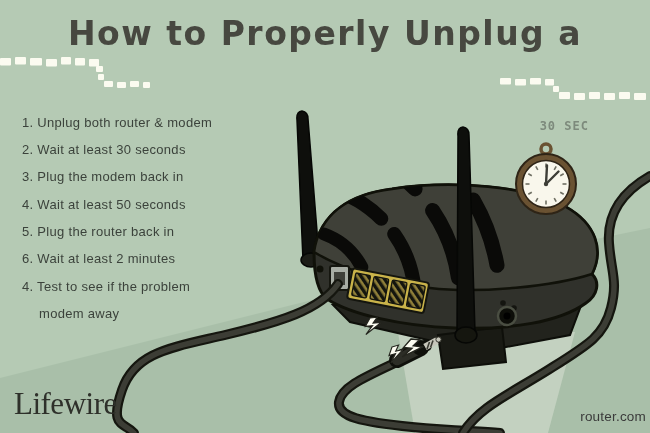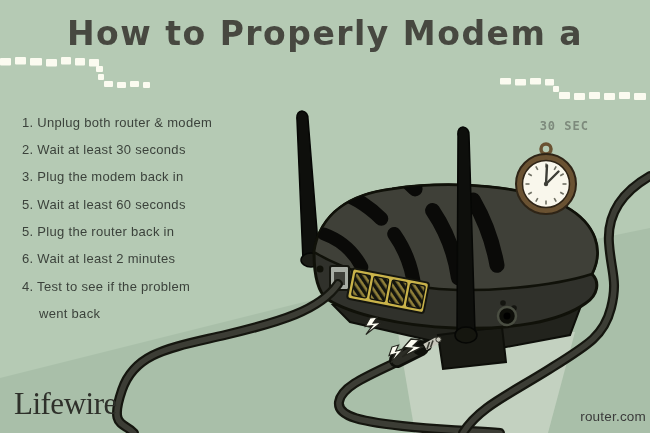--- a/index.html
+++ b/index.html
@@ -173,29 +173,29 @@
           <path d="M554.2 169.8 L556.2 166.3"></path>
     </g>
     <g stroke="#3e3e37" stroke-width="2.4" stroke-linecap="round">
       <path d="M546 184 L547 165.5"></path>
       <path d="M546 184 L558.5 171.5"></path>
     </g>
     <circle cx="546" cy="184" r="2.2" fill="#3e3e37"></circle>
   </g>
 </svg>
 
-  <div class="txt" id="title-line1">How to Properly Modem a</div>
+  <div class="txt" id="title-line1">How to Properly Unplug a</div>
 
   <div>
     <div class="txt step-line" style="top:116px">1. Unplug both router &amp; modem</div>
     <div class="txt step-line" style="top:143px">2. Wait at least 30 seconds</div>
     <div class="txt step-line" style="top:170px">3. Plug the modem back in</div>
-    <div class="txt step-line" style="top:198px">5. Wait at least 60 seconds</div>
+    <div class="txt step-line" style="top:198px">4. Wait at least 50 seconds</div>
     <div class="txt step-line" style="top:225px">5. Plug the router back in</div>
     <div class="txt step-line" style="top:252px">6. Wait at least 2 minutes</div>
     <div class="txt step-line" style="top:280px">4. Test to see if the problem</div>
-    <div class="txt step-line continuation" style="top:307px">went back</div>
+    <div class="txt step-line continuation" style="top:307px">modem away</div>
   </div>
 
   <div class="txt" id="stopwatch-label">30 SEC</div>
   <div class="txt" id="lifewire-logo">Lifewire</div>
   <div class="txt" id="watermark">router.com</div>
 </div>
 
 </body></html>

